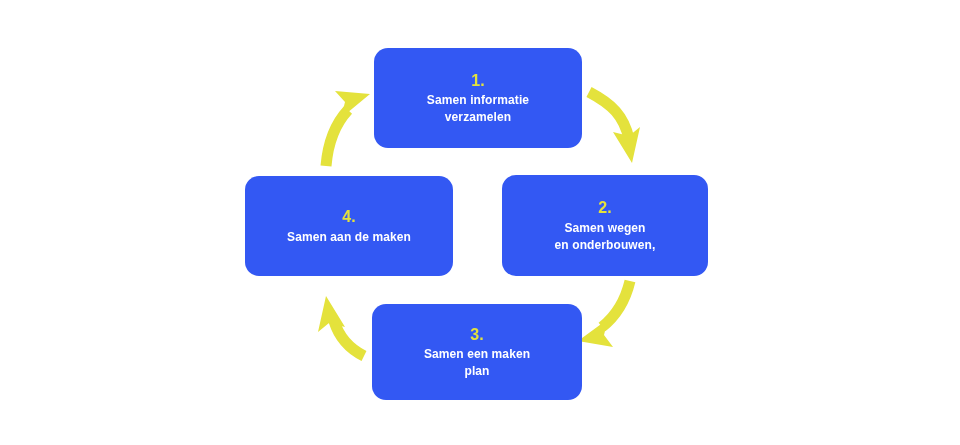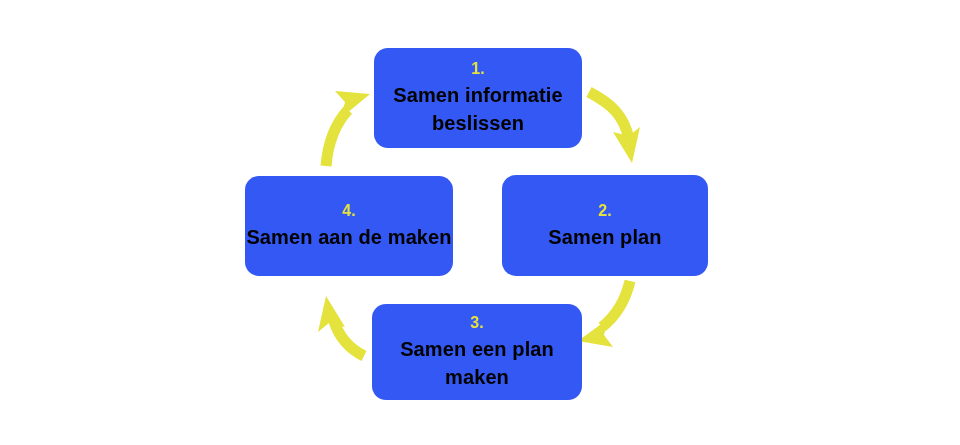--- a/index.html
+++ b/index.html
@@ -39,22 +39,22 @@
 
   .step-number {
     color: #E4E23C;
     font-size: 16px;
     font-weight: bold;
     line-height: 1.42;
     letter-spacing: 0.2px;
   }
 
   .step-line {
-    color: #000000;
-    font-size: 20px;
+    color: #ffffff;
+    font-size: 12px;
     font-weight: bold;
     line-height: 1.42;
     letter-spacing: 0.1px;
     white-space: nowrap;
   }
 
   
   #box-1 { left: 374px; top: 48px;  width: 208px; height: 100px; }
   #box-2 { left: 502px; top: 175px; width: 206px; height: 101px; }
   #box-3 { left: 372px; top: 304px; width: 210px; height: 96px; }
@@ -84,32 +84,33 @@
 
     <g>
       <path d="M 326 166 C 328 142 335 124 348 110" fill="none" stroke="#E4E23C" stroke-width="11" stroke-linecap="butt"></path>
       <path d="M 370 94 L 341 118 L 345 102 L 335 91 Z" fill="#E4E23C"></path>
     </g>
   </svg>
 
   <div class="step-box" id="box-1">
     <div class="step-number">1.</div>
     <div class="step-line">Samen informatie</div>
-    <div class="step-line">beslissen</div>
+    <div class="step-line">verzamelen</div>
   </div>
 
   <div class="step-box" id="box-2">
     <div class="step-number">2.</div>
-    <div class="step-line">Samen plan</div>
+    <div class="step-line">Samen wegen</div>
+    <div class="step-line">en onderbouwen,</div>
   </div>
 
   <div class="step-box" id="box-3">
     <div class="step-number">3.</div>
-    <div class="step-line">Samen een plan</div>
-    <div class="step-line">maken</div>
+    <div class="step-line">Samen een maken</div>
+    <div class="step-line">plan</div>
   </div>
 
   <div class="step-box" id="box-4">
     <div class="step-number">4.</div>
     <div class="step-line">Samen aan de maken</div>
   </div>
 
 </div>
 
 </body></html>

